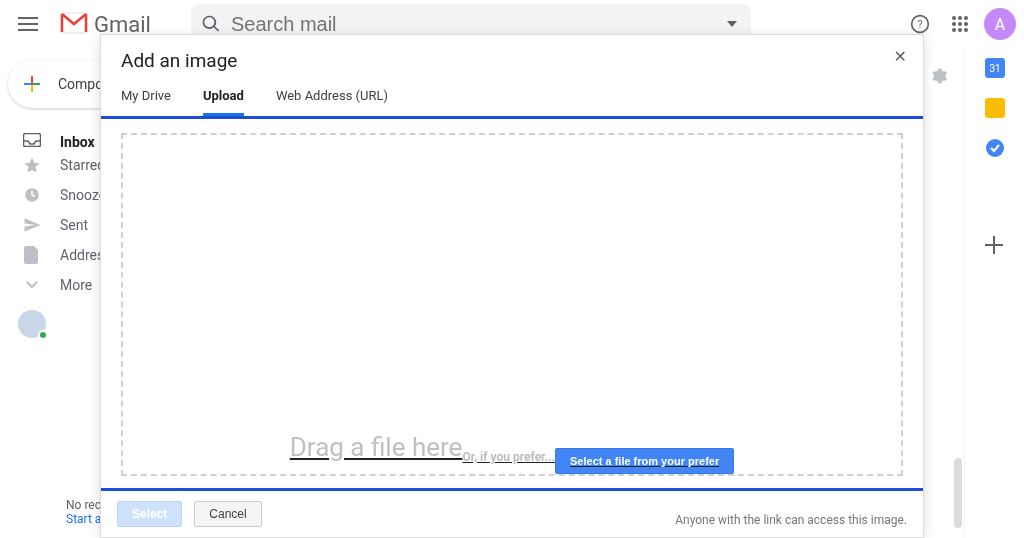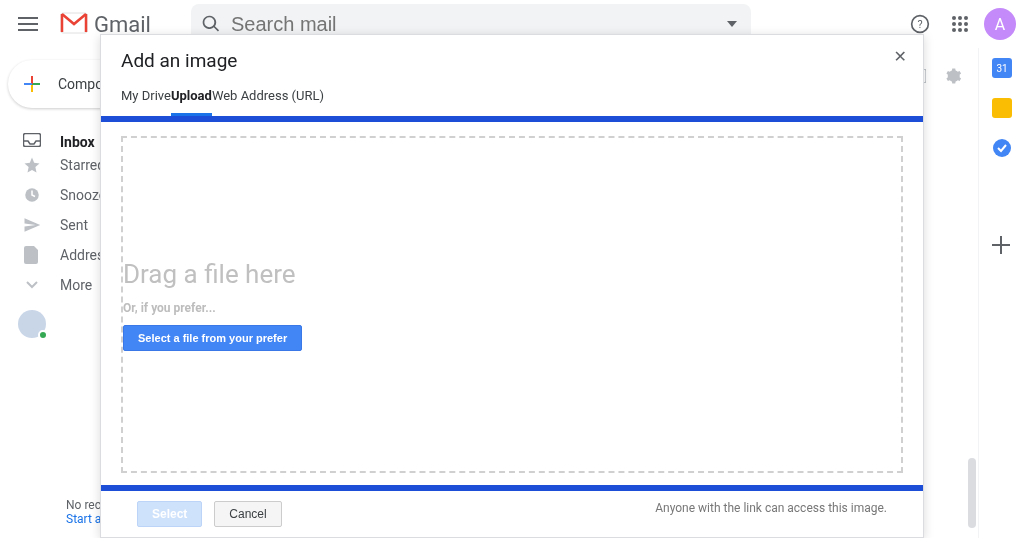--- a/index.html
+++ b/index.html
@@ -23,40 +23,40 @@
   .compose-btn .plus { width: 24px; height: 24px; margin-right: 14px; }
   .nav-item { height: 30px; display: flex; align-items: center; padding-left: 22px; color: #5f6368; cursor: pointer; font-size: 14px; border-radius: 0 16px 16px 0; margin-right: 10px; }
   .nav-item.active { font-weight: 700; color: #202124; align-items: flex-end; }
   .nav-item .nav-icon { width: 20px; height: 20px; margin-right: 18px; display: flex; align-items: center; justify-content: center; }
   .presence { display:flex; align-items:center; padding: 10px 0 0 18px; }
   .presence-avatar { width: 28px; height: 28px; border-radius: 50%; background: #c9d6e8; position: relative; }
   .presence-dot { width: 10px; height: 10px; border-radius: 50%; background: #34a853; border: 2px solid #fff; position: absolute; bottom: -2px; right: -2px; }
   .bottom-text { margin-top: 160px; font-size: 12px; color: #5f6368; padding-left: 66px; }
   .bottom-text .starta { color: #1a73e8; cursor: pointer; }
   
-  .right-rail { width: 46px; display: flex; flex-direction: column; align-items: center; padding-top: 10px; gap: 20px; border-left: 1px solid #f1f3f4; }
+  .right-rail { width: 60px; display: flex; flex-direction: column; align-items: center; padding-top: 10px; gap: 20px; border-left: 1px solid #f1f3f4; }
   .rail-icon { width: 20px; height: 20px; cursor: pointer; }
   
   .main-area { flex: 1; position: relative; }
   .toolbar-icons { position: absolute; top: 8px; right: 10px; display: flex; gap: 4px; color: #5f6368; }
   .scrollbar-mock { position: absolute; right: 2px; bottom: 10px; width: 8px; height: 70px; background: #dadce0; border-radius: 4px; }
   
   .dialog-backdrop { position: absolute; inset: 34px 100px 0 100px; background: #fff; border: 1px solid #dadce0; box-shadow: 0 2px 10px rgba(0,0,0,0.15); display: flex; flex-direction: column; z-index: 50; }
   .dialog-header { padding: 14px 12px 6px 20px; position: relative; }
   .dialog-title { font-size: 19px; color: #202124; font-weight: 400; }
   .dialog-close { position: absolute; top: 12px; right: 16px; color: #5f6368; cursor: pointer; font-size: 16px; }
-  .dialog-tabs { display: flex; padding: 10px 20px 0 20px; border-bottom: 6px solid #1d4ed8; font-size: 13px; }
+  .dialog-tabs { display: flex; gap: 32px; padding: 10px 20px 0 20px; border-bottom: 3px solid #1d4ed8; font-size: 13px; }
   .dialog-tab { padding-bottom: 10px; color: #3c4043; cursor: pointer; border-bottom: 3px solid transparent; }
   .dialog-tab.active { font-weight: 700; border-bottom-color: #1a73e8; color: #202124; }
   .dialog-body { flex: 1; padding: 14px 20px 12px 20px; display: flex; }
-  .dropzone { flex: 1; border: 2px dashed #d0d0d0; display: flex; flex-direction: column; align-items: flex-start; justify-content: center; }
+  .dropzone { flex: 1; border: 2px dashed #d0d0d0; display: flex; flex-direction: row; align-items: flex-end; justify-content: center; text-decoration: underline; }
   .drag-text { font-size: 26px; color: #c0c0c0; font-weight: 400; margin-bottom: 12px; }
   .prefer-text { font-size: 12px; color: #bdbdbd; font-weight: 700; margin-bottom: 10px; }
   .select-file-btn { background: #4285f4; color: #fff; border: 1px solid #3b78e7; padding: 6px 14px; font-size: 11px; font-weight: 700; cursor: pointer; border-radius: 2px; }
-  .dialog-footer { display: flex; align-items: flex-start; padding: 10px 36px; border-top: 6px solid #1d4ed8; }
+  .dialog-footer { display: flex; align-items: flex-end; padding: 10px 16px; border-top: 3px solid #1d4ed8; }
   .btn-select { background: #cfe2fc; color: #fff; border: 1px solid #bcd4f7; padding: 5px 14px; font-size: 12px; font-weight: 700; cursor: pointer; border-radius: 2px; margin-right: 12px; }
   .btn-cancel { background: #f5f5f5; color: #3c4043; border: 1px solid #ccc; padding: 5px 14px; font-size: 12px; cursor: pointer; border-radius: 2px; }
   .footer-text { margin-left: auto; font-size: 12px; color: #777; }
   svg { display: block; }
 </style>
 </head>
 <body>
 
 <div class="header">
   <div class="menu-icon">

